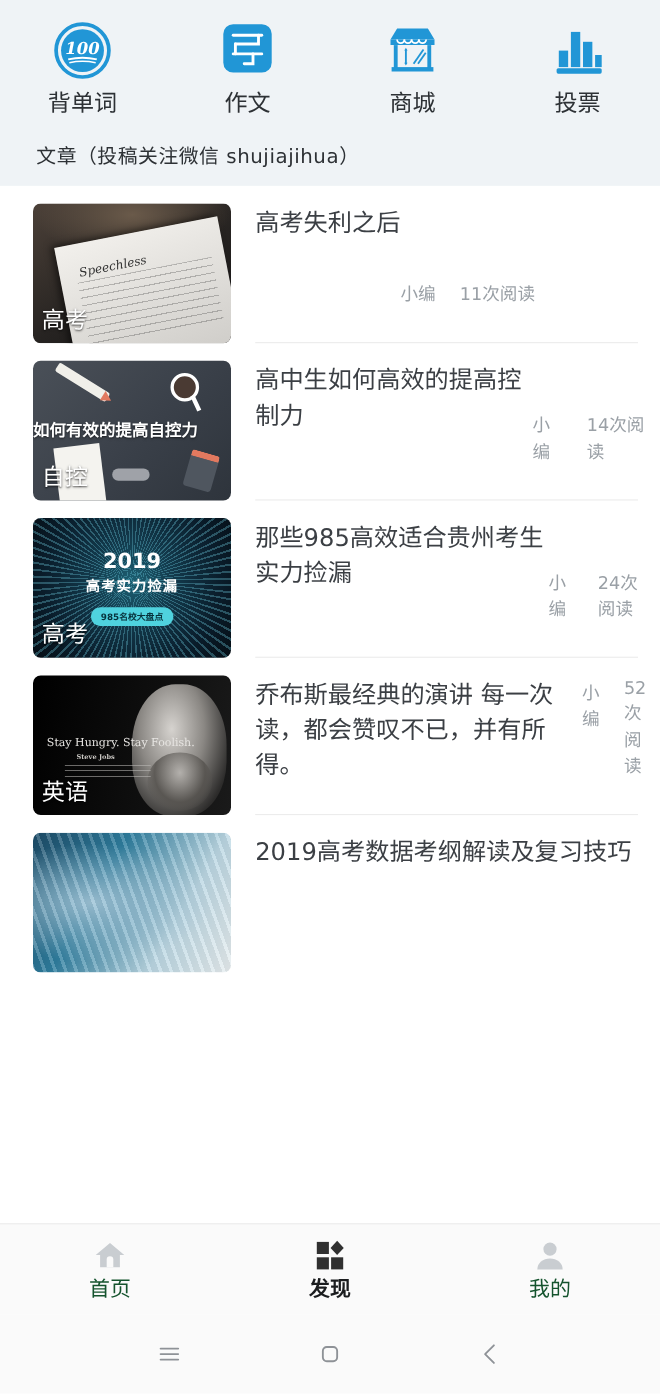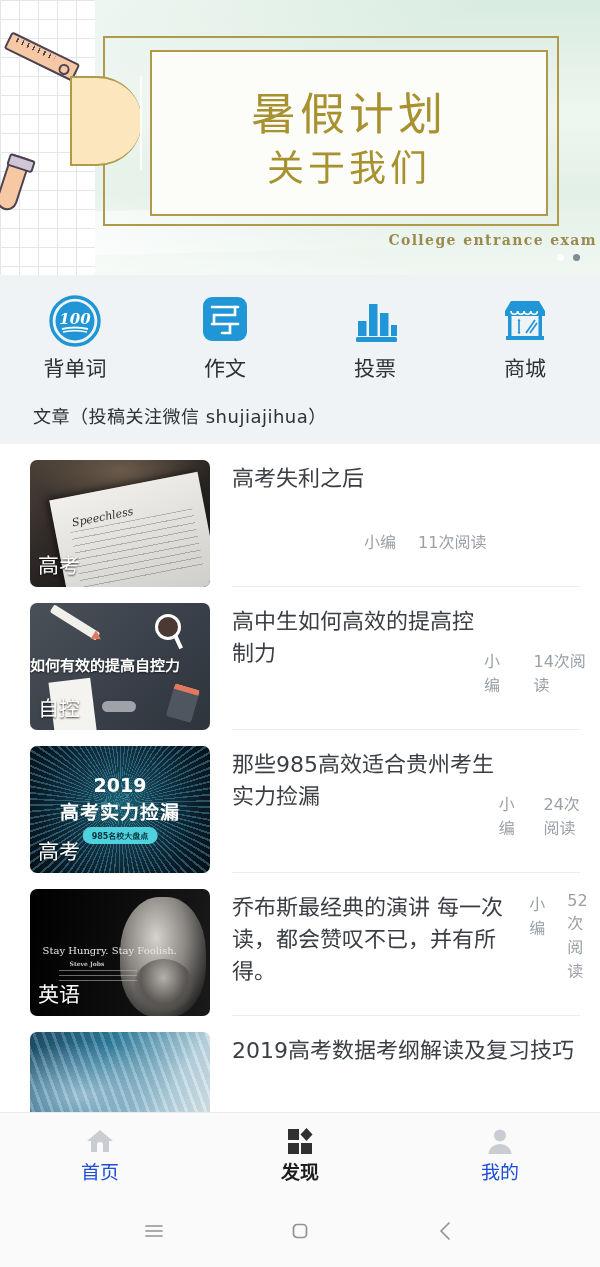--- a/index.html
+++ b/index.html
@@ -281,21 +281,21 @@
       radial-gradient(circle at 50% 45%, #1d5f72 0%, #12384a 35%, #0a1d2b 70%, #050d14 100%);
   }
   .tn3 .rays {
     position: absolute; inset: 0;
     background: repeating-conic-gradient(from 0deg at 50% 45%,
       rgba(120,220,240,.30) 0deg 1.2deg, rgba(0,0,0,0) 1.2deg 4deg);
   }
   .tn3 .y { position:absolute; left:0; right:0; top:22%; text-align:center;
     color:#fff; font-size:19px; font-weight:700; font-family:"DejaVu Sans",sans-serif; z-index:3;}
   .tn3 .h { position:absolute; left:0; right:0; top:40%; text-align:center;
-    color:#fff; font-size:19px; font-weight:700; letter-spacing:1px;
+    color:#fff; font-size:13px; font-weight:700; letter-spacing:1px;
     font-family:"DejaVu Sans",sans-serif; z-index:3;}
   .tn3 .pill {
     position:absolute; left:50%; transform:translateX(-50%); top:64%;
     background:#4fd2de; color:#07323c; font-size:8px; font-weight:700;
     padding:3px 9px; border-radius:9px; z-index:3;
     font-family:"DejaVu Sans",sans-serif; white-space:nowrap;
   }
   .tn4 { background: linear-gradient(100deg, #000 0%, #0a0a0a 40%, #1a1a1a 100%); }
   .tn4 .face {
     position:absolute; right:2%; top:6%;
@@ -343,63 +343,41 @@
     z-index: 20;
   }
   .tab {
     flex: 1 1 0;
     display: flex; flex-direction: column;
     align-items: center; justify-content: center; gap: 7px;
     cursor: pointer;
   }
   .tab-ico { width: 30px; height: 30px; display: block; }
   .tab-label {
-    font-size: 19px; color: #1d4ed8;
+    font-size: 19px; color: #14532d;
     font-family: "DejaVu Sans", sans-serif; line-height: 1;
   }
   .tab.active .tab-label { color: #1b1d1f; font-weight: 700; }
 
   
   .sysnav {
     position: absolute; left: 0; bottom: 0;
     width: 600px; height: 72px;
     background: #fafafa;
     display: flex; align-items: center; justify-content: center;
     gap: 112px;
     z-index: 21;
   }
   .sysbtn { width: 34px; height: 34px; display: flex; align-items: center; justify-content: center; cursor: pointer; }
 </style>
 </head>
 <body>
 
 <div id="app">
 
-  <div class="banner">
-    <div class="banner-wash"></div>
-    <div class="banner-paper">
-      <div class="ruler"></div>
-      <div class="tube"></div>
-    </div>
-
-    <div class="card-outer">
-      <div class="card-tab"></div>
-      <div class="card-inner">
-        <div class="card-title">暑假计划</div>
-        <div class="card-sub">关于我们</div>
-      </div>
-    </div>
-
-    <div class="banner-en">College entrance exam</div>
-
-    <div class="banner-dots">
-      <span class="dot"></span>
-      <span class="dot active"></span>
-    </div>
-  </div>
 
   <div class="quicknav-wrap">
     <div class="quicknav">
 
       <div class="qn-item">
         <span class="qn-ico">
           <svg viewBox="0 0 56 56" width="56" height="56">
             <circle cx="28" cy="28" r="24" fill="none" stroke="#2196d6" stroke-width="3.4"></circle>
             <circle cx="28" cy="28" r="19.5" fill="#2196d6"></circle>
             <text x="28" y="31" text-anchor="middle" font-family="DejaVu Serif, serif" font-style="italic" font-weight="bold" font-size="15" fill="#ffffff">100</text>
@@ -417,33 +395,20 @@
             <g stroke="#ffffff" stroke-width="2.6" fill="none" stroke-linecap="round">
               <path d="M15 14 H41"></path>
               <path d="M38 14 V22 H17"></path>
               <path d="M17 22 V31"></path>
               <path d="M15 31 H41"></path>
               <path d="M33 31 V40 H25"></path>
             </g>
           </svg>
         </span>
         <span class="qn-label">作文</span>
-      </div>
-
-      <div class="qn-item">
-        <span class="qn-ico">
-          <svg viewBox="0 0 56 56" width="56" height="56">
-            <rect x="11" y="28" width="8.5" height="15" fill="#2196d6"></rect>
-            <rect x="22" y="11" width="8.5" height="32" fill="#2196d6"></rect>
-            <rect x="33" y="20" width="8.5" height="23" fill="#2196d6"></rect>
-            <rect x="44" y="32" width="6" height="11" fill="#2196d6"></rect>
-            <rect x="9" y="44" width="41" height="5" rx="1.5" fill="#2196d6"></rect>
-          </svg>
-        </span>
-        <span class="qn-label">投票</span>
       </div>
 
       <div class="qn-item">
         <span class="qn-ico">
           <svg viewBox="0 0 56 56" width="56" height="56">
             <path d="M8 18 L14 8 H42 L48 18 Z" fill="#2196d6"></path>
             <path d="M8 18 H48 V23 H8 Z" fill="#2196d6"></path>
             <g fill="none" stroke="#ffffff" stroke-width="1.6">
               <path d="M14 18 a3.3 3.3 0 0 0 6.6 0"></path>
               <path d="M20.6 18 a3.3 3.3 0 0 0 6.6 0"></path>
@@ -457,20 +422,33 @@
               <path d="M22 27 V40"></path>
                 <path d="M29 40 L38 27"></path>
                 <path d="M33 40 L40 30"></path>
             </g>
             <path d="M20.5 28 L22 25.5 L23.5 28 Z" fill="#2196d6"></path>
             <path d="M20.5 39 L22 41.5 L23.5 39 Z" fill="#2196d6"></path>
           </svg>
         </span>
         <span class="qn-label">商城</span>
       </div>
+
+      <div class="qn-item">
+        <span class="qn-ico">
+          <svg viewBox="0 0 56 56" width="56" height="56">
+            <rect x="11" y="28" width="8.5" height="15" fill="#2196d6"></rect>
+            <rect x="22" y="11" width="8.5" height="32" fill="#2196d6"></rect>
+            <rect x="33" y="20" width="8.5" height="23" fill="#2196d6"></rect>
+            <rect x="44" y="32" width="6" height="11" fill="#2196d6"></rect>
+            <rect x="9" y="44" width="41" height="5" rx="1.5" fill="#2196d6"></rect>
+          </svg>
+        </span>
+        <span class="qn-label">投票</span>
+      </div>
     </div>
 
     <div class="section-head">文章（投稿关注微信 shujiajihua）</div>
   </div>
 
   <div class="list">
 
     <div class="row">
       <div class="thumb tn1">
         <div class="sheet">

